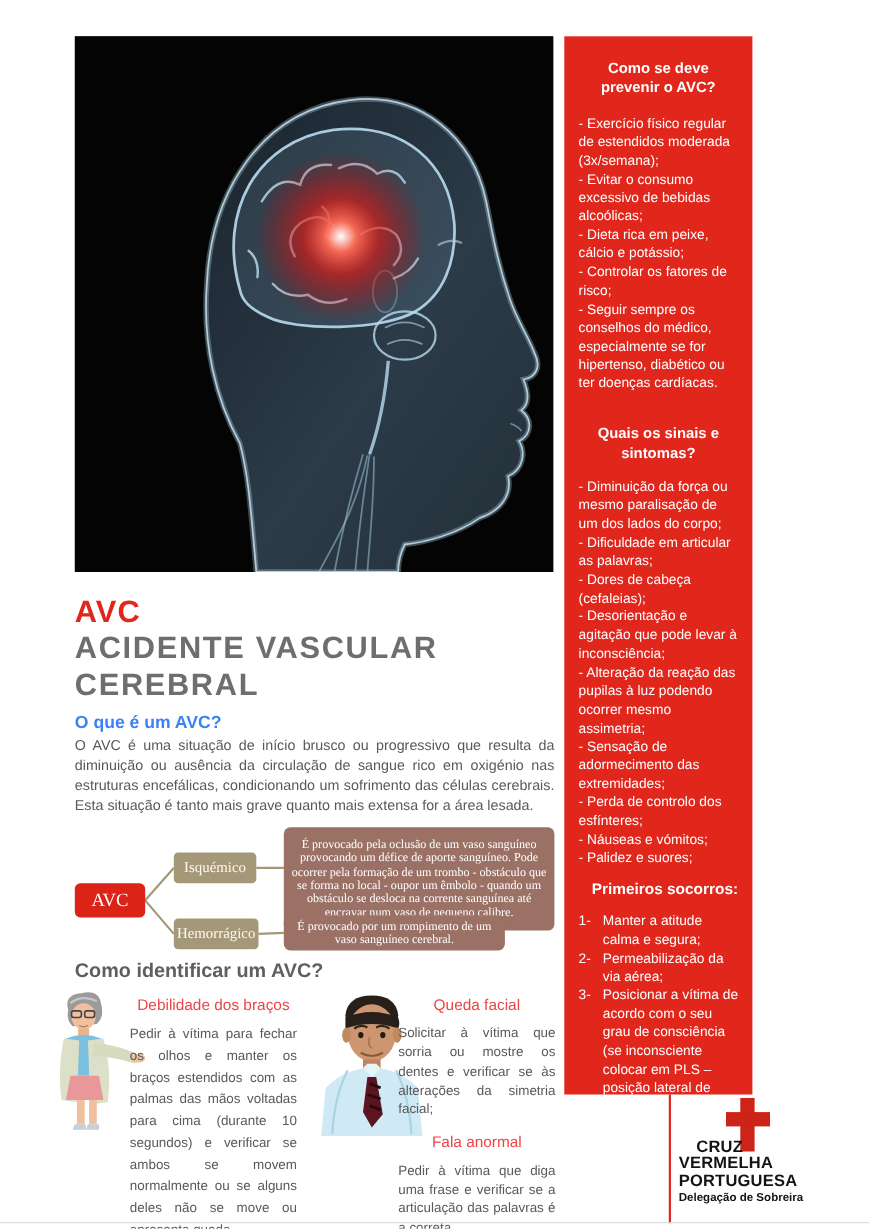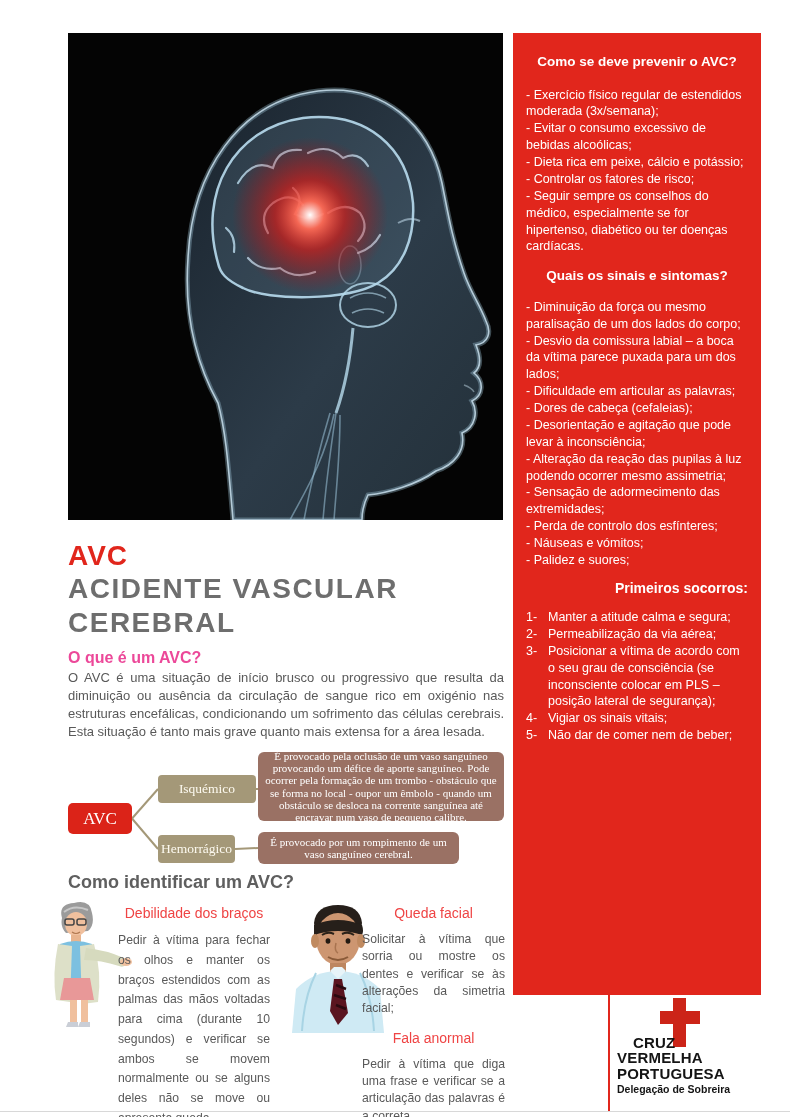--- a/index.html
+++ b/index.html
@@ -3,55 +3,55 @@
 <meta charset="utf-8">
 <style>
   html,body{margin:0;padding:0;background:#ffffff;}
   body{width:790px;height:1117px;position:relative;font-family:"Liberation Sans",sans-serif;overflow:hidden;}
 
   
   .hero{position:absolute;left:68px;top:33px;width:435px;height:487px;background:#000;}
   .hero svg{display:block;width:100%;height:100%;}
 
   
-  .sidebar{position:absolute;left:513px;top:33px;width:248px;height:962px;background:#E1261C;color:#fff;
+  .sidebar{position:absolute;left:513px;top:33px;width:171px;height:962px;background:#E1261C;color:#fff;
            box-sizing:border-box;padding:20px 13px 0 13px;overflow:hidden;}
   .sb-h{font-weight:bold;font-size:13.5px;text-align:center;line-height:1.3;}
   .sb-h.left{text-align:right;font-size:14px;}
   .sb-list{font-size:12.5px;line-height:1.35;margin-top:16px;}
   .sb-list .it{margin:0;}
-  .sb-h2{margin-top:12px;}
+  .sb-h2{margin-top:28px;}
   .sb-list2{margin-top:14px;}
   .sb-h3{margin-top:10px;}
   .sb-ol{margin-top:12px;font-size:12.5px;line-height:1.35;}
   .sb-ol .oli{display:flex;}
   .sb-ol .num{width:22px;flex:0 0 22px;}
   .sb-ol .txt{flex:1;}
 
   
   .red-tail{position:absolute;left:608px;top:995px;width:2px;height:117px;background:#E1261C;}
 
   
   .main-col{position:absolute;left:68px;top:540px;width:436px;}
   .t-red{color:#E1261C;font-size:28px;font-weight:bold;letter-spacing:1px;line-height:1.15;}
   .t-gray{color:#6E6E6E;font-size:28px;font-weight:bold;letter-spacing:1.5px;line-height:1.2;}
-  .h-what{color:#ec4899;font-size:16px;font-weight:bold;margin-top:10px;}
+  .h-what{color:#3b82f6;font-size:16px;font-weight:bold;margin-top:10px;}
   .p-what{color:#595959;font-size:13px;line-height:1.38;text-align:justify;margin-top:2px;}
 
   
   .flow{position:absolute;left:55px;top:745px;width:450px;height:125px;}
   .flow svg.lines{position:absolute;left:0;top:0;width:450px;height:125px;}
   .fc-box{position:absolute;box-sizing:border-box;display:flex;align-items:center;justify-content:center;
           font-family:"Liberation Serif",serif;color:#fff;text-align:center;}
   .fc-root{left:13px;top:58px;width:64px;height:31px;background:#DB2318;border-radius:5px;font-size:17px;}
   .fc-label{background:#A49878;border-radius:4px;font-size:13.5px;color:#fdfaf0;}
-  .fc-l1{left:103px;top:30px;width:98px;height:28px;}
+  .fc-l1{left:103px;top:30px;width:75px;height:28px;}
   .fc-l2{left:103px;top:90px;width:77px;height:28px;}
   .fc-desc{background:#9A7164;border-radius:6px;font-size:11px;line-height:1.12;padding:3px 7px;}
-  .fc-d1{left:203px;top:7px;width:246px;height:69px;}
+  .fc-d1{left:203px;top:7px;width:246px;height:94px;}
   .fc-d2{left:203px;top:87px;width:201px;height:32px;}
 
   
   .h-identify{position:absolute;left:68px;top:872px;color:#5F5F5F;font-size:18px;font-weight:bold;}
   .fig{position:absolute;}
   .fig svg{display:block;}
   .sign-col{position:absolute;color:#595959;}
   .sign-h{color:#ef4444;font-size:14px;text-align:center;}
   .sign-p{font-size:12.2px;text-align:justify;margin-top:10px;}
   .col-arms{left:118px;top:905px;width:152px;}
@@ -152,21 +152,20 @@
 
       <div class="it">- Seguir sempre os conselhos do médico, especialmente se for hipertenso, diabético ou ter doenças cardíacas.</div>
 
   </div>
 
   <div class="sb-h sb-h2">Quais os sinais e sintomas?</div>
   <div class="sb-list sb-list2">
 
       <div class="it">- Diminuição da força ou mesmo paralisação de um dos lados do corpo;</div>
 
-      <div class="it">- Desvio da comissura labial – a boca da vítima parece puxada para um dos lados;</div>
 
       <div class="it">- Dificuldade em articular as palavras;</div>
 
       <div class="it">- Dores de cabeça (cefaleias);</div>
 
       <div class="it">- Desorientação e agitação que pode levar à inconsciência;</div>
 
       <div class="it">- Alteração da reação das pupilas à luz podendo ocorrer mesmo assimetria;</div>
 
       <div class="it">- Sensação de adormecimento das extremidades;</div>

